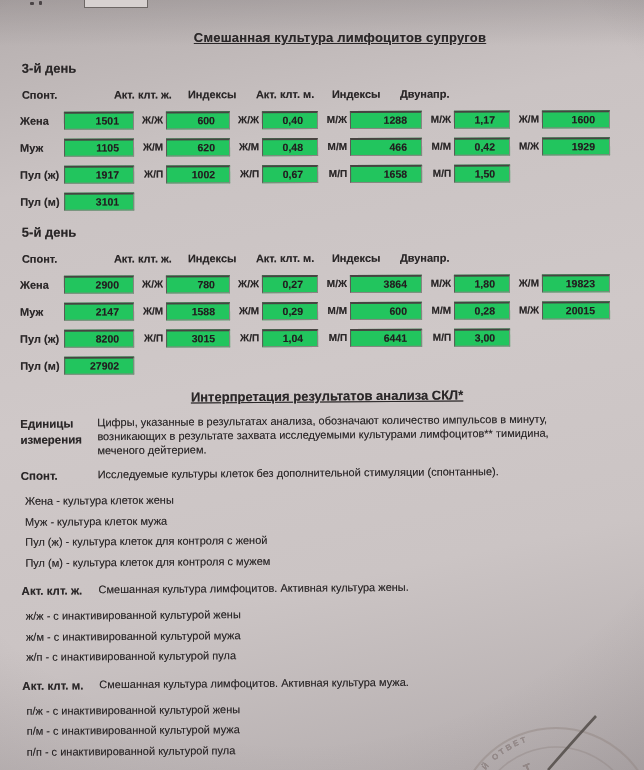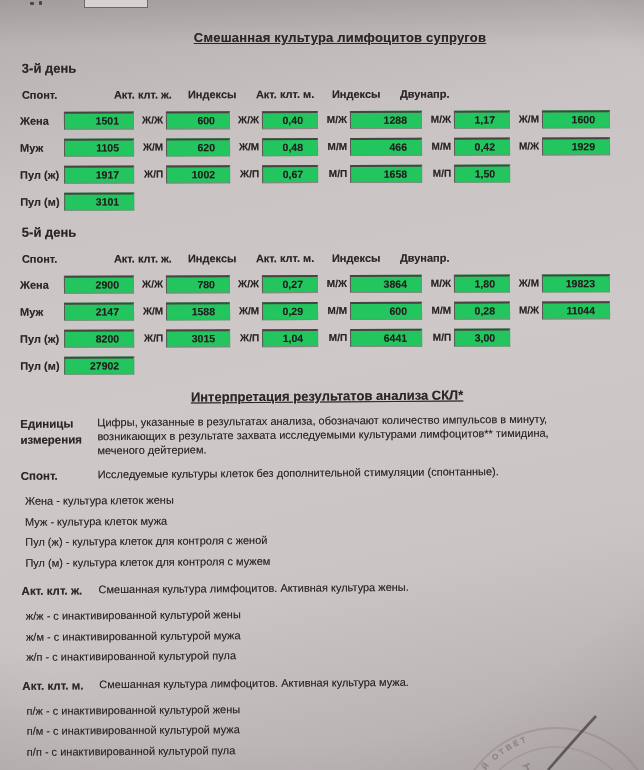--- a/index.html
+++ b/index.html
@@ -138,21 +138,21 @@
           <span class="vbox bw0">2147</span>
           <span class="sub">Ж/М</span>
           <span class="vbox bw1">1588</span>
           <span class="sub">Ж/М</span>
           <span class="vbox bw2">0,29</span>
           <span class="sub">М/М</span>
           <span class="vbox bw3">600</span>
           <span class="sub">М/М</span>
           <span class="vbox bw4">0,28</span>
           <span class="sub">М/Ж</span>
-          <span class="vbox bw5">11044</span>
+          <span class="vbox bw5">20015</span>
         </div>
         <div class="trow">
           <span class="rlabel">Пул (ж)</span>
           <span class="vbox bw0">8200</span>
           <span class="sub">Ж/П</span>
           <span class="vbox bw1">3015</span>
           <span class="sub">Ж/П</span>
           <span class="vbox bw2">1,04</span>
           <span class="sub">М/П</span>
           <span class="vbox bw3">6441</span>

